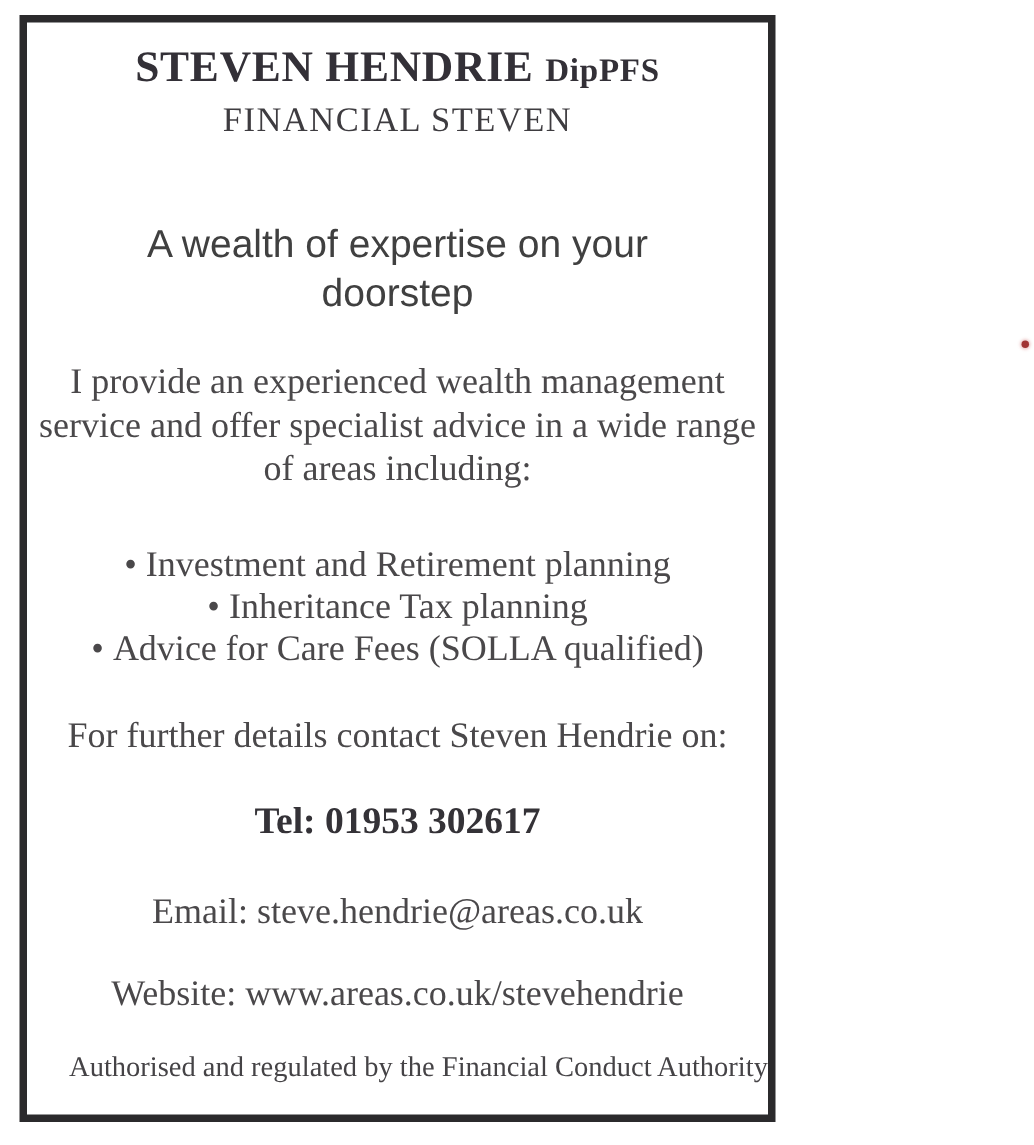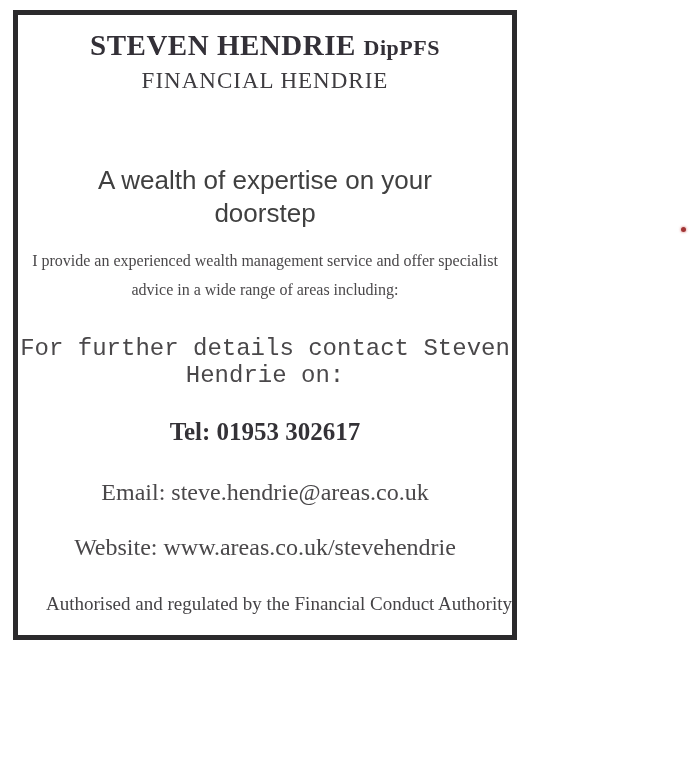--- a/index.html
+++ b/index.html
@@ -12,21 +12,21 @@
     width: 689px;
     height: 763px;
     background: #ffffff;
     overflow: hidden;
   }
   .advert-frame {
     position: absolute;
     left: 13px;
     top: 10px;
     width: 504px;
-    height: 630px;
+    height: 738px;
     box-sizing: border-box;
     border: 5px solid #2b2a2c;
     background: #ffffff;
     text-align: center;
     font-family: "Liberation Serif", serif;
     color: #4a484a;
   }
   .adviser-name {
     margin: 13px 10px 0;
     font-size: 29px;
@@ -40,49 +40,48 @@
     font-weight: bold;
     letter-spacing: 0.5px;
   }
   .adviser-role {
     margin-top: 3px;
     font-size: 23px;
     letter-spacing: 1px;
     color: #3e3c40;
   }
   .tagline {
-    margin: 70px auto 0;
+    margin: 53px auto 0;
     max-width: 400px;
     font-family: "Liberation Sans", sans-serif;
     font-size: 26px;
     line-height: 33px;
     color: #404040;
   }
   .intro {
-    margin: 16px auto 0;
+    margin: 29px auto 0;
     max-width: 478px;
-    font-size: 16px;
+    font-size: 24px;
     line-height: 29px;
   }
   .services-list {
     list-style: none;
     margin: 35px 0 0;
     padding: 0;
   }
   .services-list li {
     font-size: 24px;
     line-height: 28px;
   }
   .services-list li::before {
     content: "\2022\00a0";
   }
   .contact-prompt {
     margin: 31px auto 0;
     font-size: 24px;
-    font-family: Liberation Mono, monospace;
   }
   .phone-line {
     margin: 29px auto 0;
     font-size: 25px;
     font-weight: bold;
     color: #343237;
   }
   .email-line {
     margin: 33px auto 0;
     font-size: 24px;
@@ -116,26 +115,31 @@
 
 <div class="page">
 
   <div class="advert-frame">
 
     <div class="adviser-name">
       <span>STEVEN HENDRIE</span>
       <span class="adviser-credentials">DipPFS</span>
     </div>
 
-    <div class="adviser-role">FINANCIAL HENDRIE</div>
+    <div class="adviser-role">FINANCIAL STEVEN</div>
 
     <div class="tagline">A wealth of expertise on your doorstep</div>
 
     <div class="intro">I provide an experienced wealth management service and offer specialist advice in a wide range of areas including:</div>
 
+    <ul class="services-list">
+      <li>Investment and Retirement planning</li>
+      <li>Inheritance Tax planning</li>
+      <li>Advice for Care Fees (SOLLA qualified)</li>
+    </ul>
 
     <div class="contact-prompt">For further details contact Steven Hendrie on:</div>
 
     <div class="phone-line">Tel: 01953 302617</div>
 
     <div class="email-line">Email: steve.hendrie@areas.co.uk</div>
 
     <div class="website-line">Website: www.areas.co.uk/stevehendrie</div>
 
     <div class="footer-line">Authorised and regulated by the Financial Conduct Authority</div>

